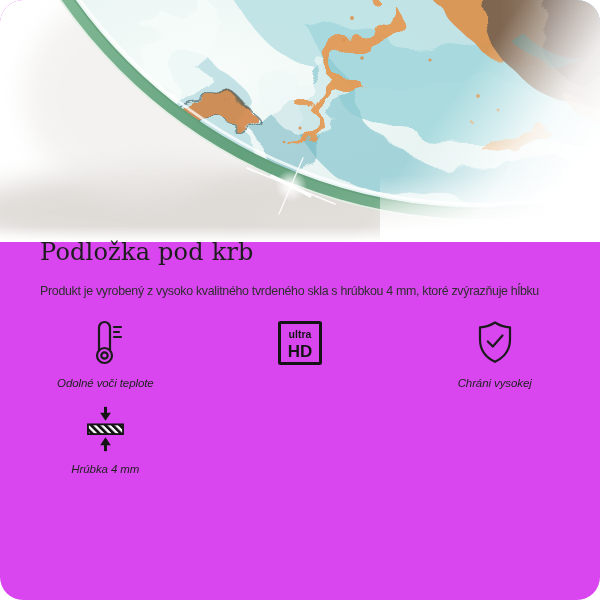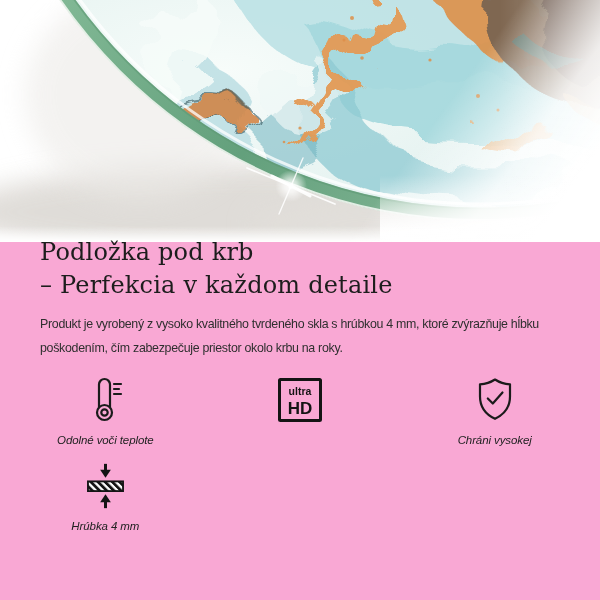--- a/index.html
+++ b/index.html
@@ -1,17 +1,17 @@
 <!DOCTYPE html>
 <html><head>
 <meta charset="utf-8">
 <style>
   html,body{margin:0;padding:0;background:#ffffff;}
-  .page{position:relative;width:600px;height:600px;background:#f9a8d4;overflow:hidden;
-        font-family:"Liberation Sans","DejaVu Sans",sans-serif;}
+  .page{position:relative;width:600px;height:600px;background:#d946ef;overflow:hidden;
+        font-family:"Liberation Sans","DejaVu Sans",sans-serif;border-radius:23px;}
   .hero{position:absolute;top:0;left:0;width:600px;height:242px;}
   .hero svg{display:block;}
   .content{position:absolute;top:236px;left:0;width:600px;}
   h1{margin:0 0 0 40px;font-family:"DejaVu Serif","Liberation Serif",serif;font-weight:400;
      font-size:24px;line-height:33px;color:#1d1d1d;letter-spacing:.2px;}
   h1 span{display:block;}
   .desc{margin:10px 0 16px 40px;font-size:12.4px;line-height:24px;color:#2f2f2f;letter-spacing:-.3px;}
   .desc div{white-space:nowrap;}
   .features{margin:16px 0 0 8px;width:584px;display:grid;grid-template-columns:repeat(3,1fr);row-gap:14px;}
   .feature{display:flex;flex-direction:column;align-items:center;}
@@ -145,26 +145,24 @@
         <path d="M279,214 L303,158" stroke="#fff" stroke-width="1.4" opacity="0.85" stroke-linecap="round"></path>
         <path d="M272,176 L310,196" stroke="#fff" stroke-width="3" opacity="0.9" stroke-linecap="round"></path>
         <circle cx="291" cy="186" r="2.6" fill="#fff"></circle>
       </g>
     </svg>
   </div>
 
   <div class="content">
     <h1>
       <span>Podložka pod krb</span>
-      <span>– Perfekcia v každom detaile</span>
     </h1>
 
     <div class="desc">
       <div>Produkt je vyrobený z vysoko kvalitného tvrdeného skla s hrúbkou 4 mm, ktoré zvýrazňuje hĺbku</div>
-      <div>poškodením, čím zabezpečuje priestor okolo krbu na roky.</div>
     </div>
 
     <div class="features">
 
       <div class="feature">
         <div class="icon-box">
           <svg width="38" height="48" viewBox="0 0 38 48">
             <path class="ic" d="M13,31.4 V8.5 A5.5,5.5 0 0 1 24,8.5 V31.4"></path>
             <circle class="ic" cx="18.5" cy="36.5" r="7.5"></circle>
             <circle class="ic" cx="18.5" cy="36.5" r="3.2"></circle>

